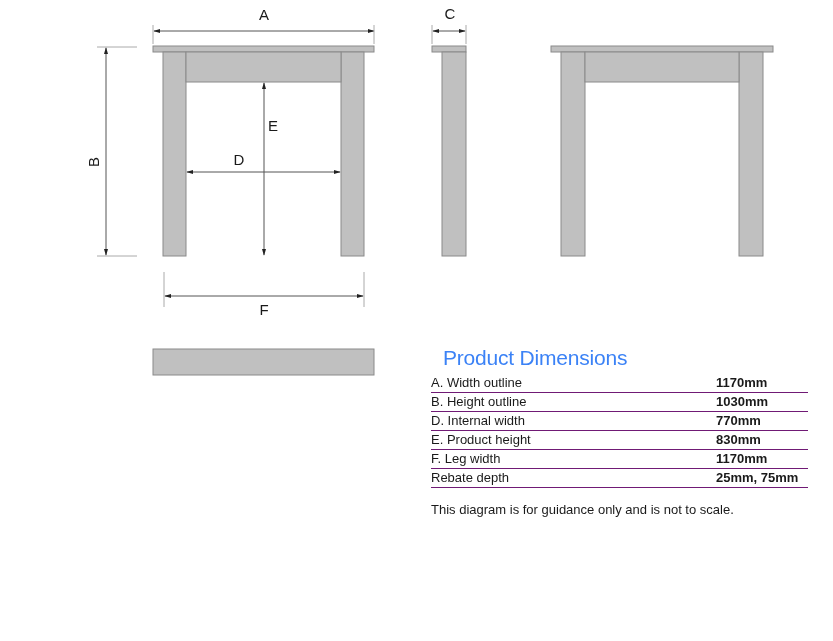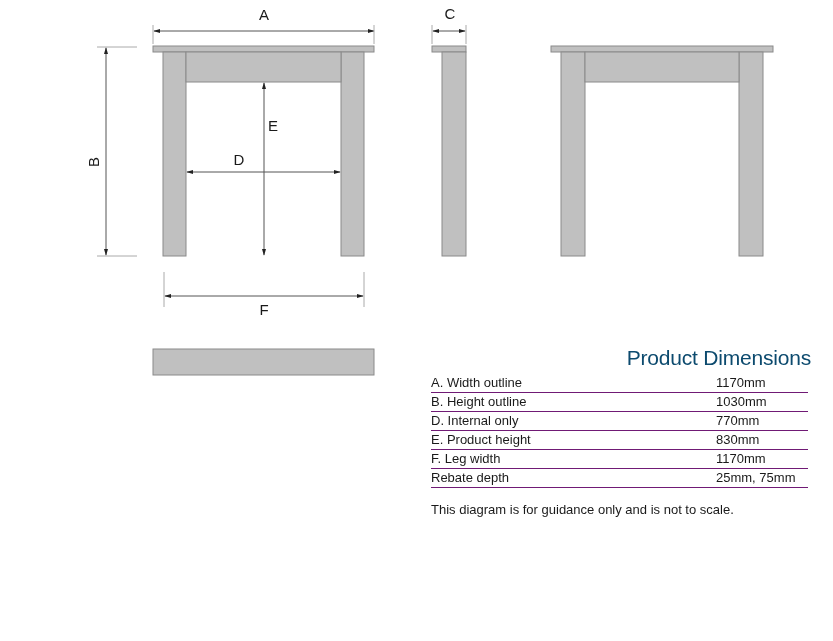--- a/index.html
+++ b/index.html
@@ -1,22 +1,22 @@
 <!DOCTYPE html>
 <html><head>
 <meta charset="utf-8">
 <style>
   html,body{margin:0;padding:0;background:#ffffff;}
   body{width:833px;height:641px;position:relative;overflow:hidden;font-family:"Liberation Sans",sans-serif;color:#1a1a1a;}
   #diagram{position:absolute;left:0;top:0;width:833px;height:641px;}
   .lbl{font-family:"Liberation Sans",sans-serif;font-size:15px;fill:#1a1a1a;}
   .panel{position:absolute;left:431px;top:346px;width:380px;}
-  .title{font-size:21px;color:#0c4a6e;margin:0 0 4px 12px;letter-spacing:-0.2px;text-align:right;}
+  .title{font-size:21px;color:#3b82f6;margin:0 0 4px 12px;letter-spacing:-0.2px;}
   .row{display:flex;justify-content:space-between;font-size:13px;height:18px;line-height:18px;border-bottom:1px solid #701a75;padding-top:0;width:377px;}
-  .row span.val{width:92px;text-align:left;}
+  .row span.val{width:92px;text-align:left;font-weight:bold;}
   .note{font-size:13px;line-height:20px;margin-top:12px;}
 </style>
 </head>
 <body>
 
 <svg id="diagram" width="833" height="641" viewBox="0 0 833 641" xmlns="http://www.w3.org/2000/svg">
   <defs>
     <marker id="arr" viewBox="0 0 10 10" refX="9" refY="5" markerWidth="7" markerHeight="7" orient="auto-start-reverse">
       <path d="M0,2 L10,5 L0,8 z" fill="#222"></path>
     </marker>
@@ -74,21 +74,21 @@
   <div>
     <div class="row">
         <span>A. Width outline</span>
         <span class="val">1170mm</span>
       </div>
     <div class="row">
         <span>B. Height outline</span>
         <span class="val">1030mm</span>
       </div>
     <div class="row">
-        <span>D. Internal only</span>
+        <span>D. Internal width</span>
         <span class="val">770mm</span>
       </div>
     <div class="row">
         <span>E. Product height</span>
         <span class="val">830mm</span>
       </div>
     <div class="row">
         <span>F. Leg width</span>
         <span class="val">1170mm</span>
       </div>

